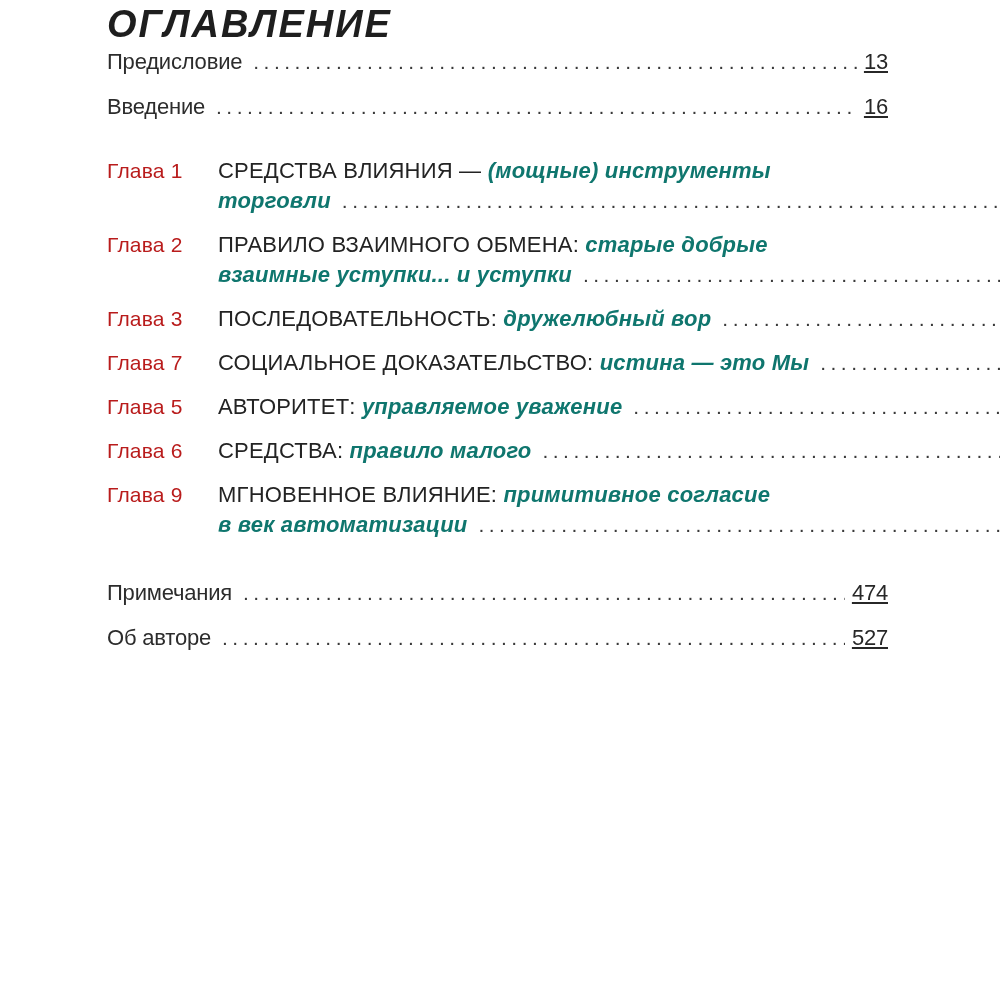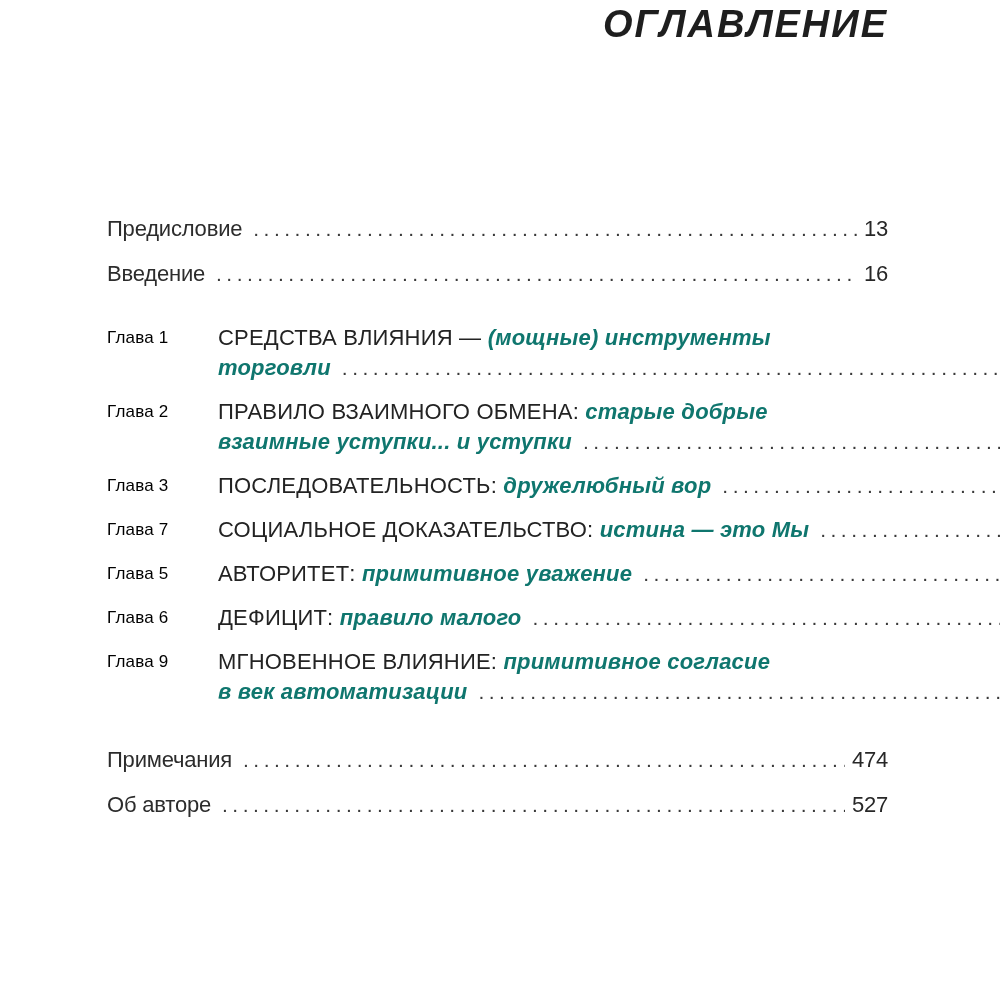--- a/index.html
+++ b/index.html
@@ -6,28 +6,28 @@
   html, body { background: #ffffff; }
   body {
     width: 1000px; height: 1000px; overflow: hidden;
     font-family: "Liberation Sans", "DejaVu Sans", sans-serif;
     color: #272727;
   }
   .page { width: 1000px; height: 1000px; padding: 0 112px 0 107px; }
 
   .toc-title {
     padding-top: 3px;
-    text-align: right;
+    text-align: left;
     font-size: 38px; line-height: 43px;
     font-style: italic; font-weight: bold;
     letter-spacing: 2px;
     color: #1e1e1e;
   }
 
-  .front { margin-top: 167px; }
+  .front { }
   .back  { margin-top: 37px; }
 
   .row {
     display: flex; align-items: baseline;
     font-size: 22px; line-height: 31px;
     letter-spacing: -0.2px;
   }
   .front .row, .back .row { margin-bottom: 14px; }
   .row-label { flex: 0 0 auto; white-space: nowrap; color: #2c2c2c; }
 
@@ -36,30 +36,30 @@
     overflow: hidden; white-space: nowrap;
     margin: 0 7px 0 11px;
     color: #3a3a3a;
     font-size: 21px; font-weight: normal; font-style: normal;
     letter-spacing: 4.5px;
   }
   .leader::after {
     content: "..........................................................................................";
   }
 
-  .page-num { flex: 0 0 auto; white-space: nowrap; }
+  .page-num { flex: 0 0 auto; white-space: nowrap; text-decoration: underline; }
 
   .chapters { margin-top: 34px; }
   .chapter {
     display: grid; grid-template-columns: 111px 1fr;
     margin-bottom: 14px;
     font-size: 22px; line-height: 30px;
   }
   .ch-label {
-    color: #000000; font-size: 17px;
+    color: #b91c1c; font-size: 21px;
     letter-spacing: 0.2px;
     align-self: start;
   }
   .ch-line { line-height: 30px; letter-spacing: -0.2px; }
   .ch-line.with-page { display: flex; align-items: baseline; }
   .ch-upright { font-weight: normal; color: #232323; letter-spacing: 0.2px; white-space: pre-wrap; }
   .ch-italic  { font-weight: bold; font-style: italic; color: #0f766e; letter-spacing: 0.2px; white-space: pre-wrap; }
 </style>
 </head>
 <body>
@@ -124,31 +124,31 @@
             <span class="leader"></span>
           </div>
         </div>
   </div>
 
   <div class="chapter">
     <span class="ch-label">Глава 5</span>
     <div class="ch-body">
           <div class="ch-line with-page">
             <span class="ch-upright">АВТОРИТЕТ: </span>
-            <span class="ch-italic">примитивное уважение</span>
+            <span class="ch-italic">управляемое уважение</span>
             <span class="leader"></span>
           </div>
         </div>
   </div>
 
   <div class="chapter">
     <span class="ch-label">Глава 6</span>
     <div class="ch-body">
           <div class="ch-line with-page">
-            <span class="ch-upright">ДЕФИЦИТ: </span>
+            <span class="ch-upright">СРЕДСТВА: </span>
             <span class="ch-italic">правило малого</span>
             <span class="leader"></span>
           </div>
         </div>
   </div>
 
 
 
   <div class="chapter">
     <span class="ch-label">Глава 9</span>

